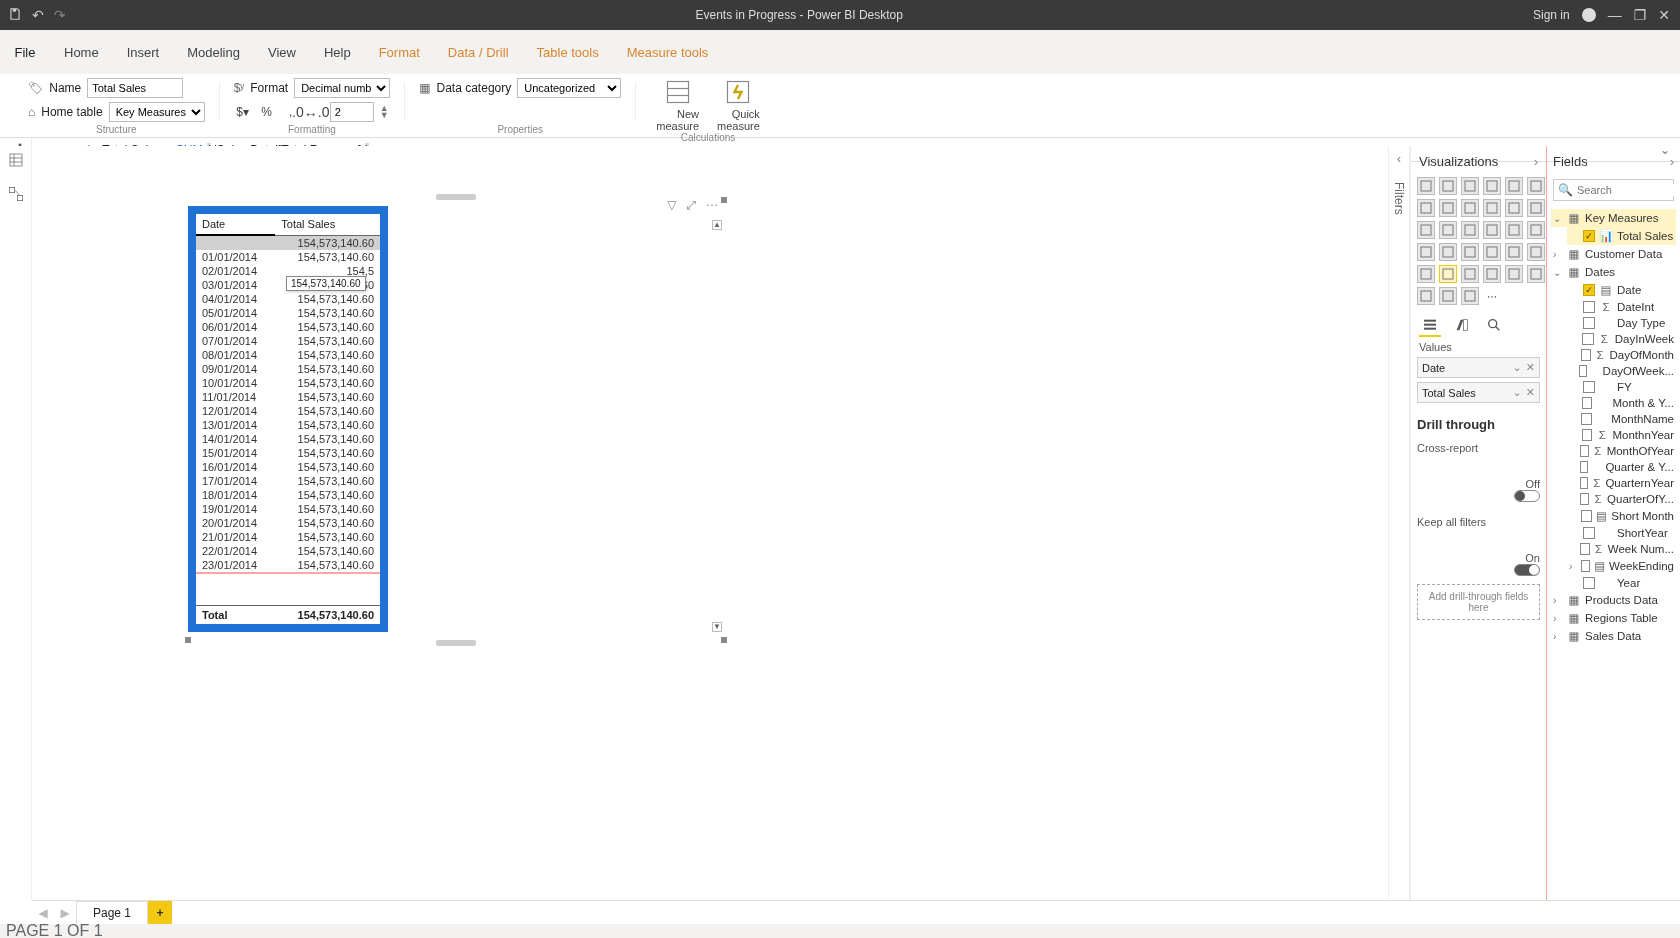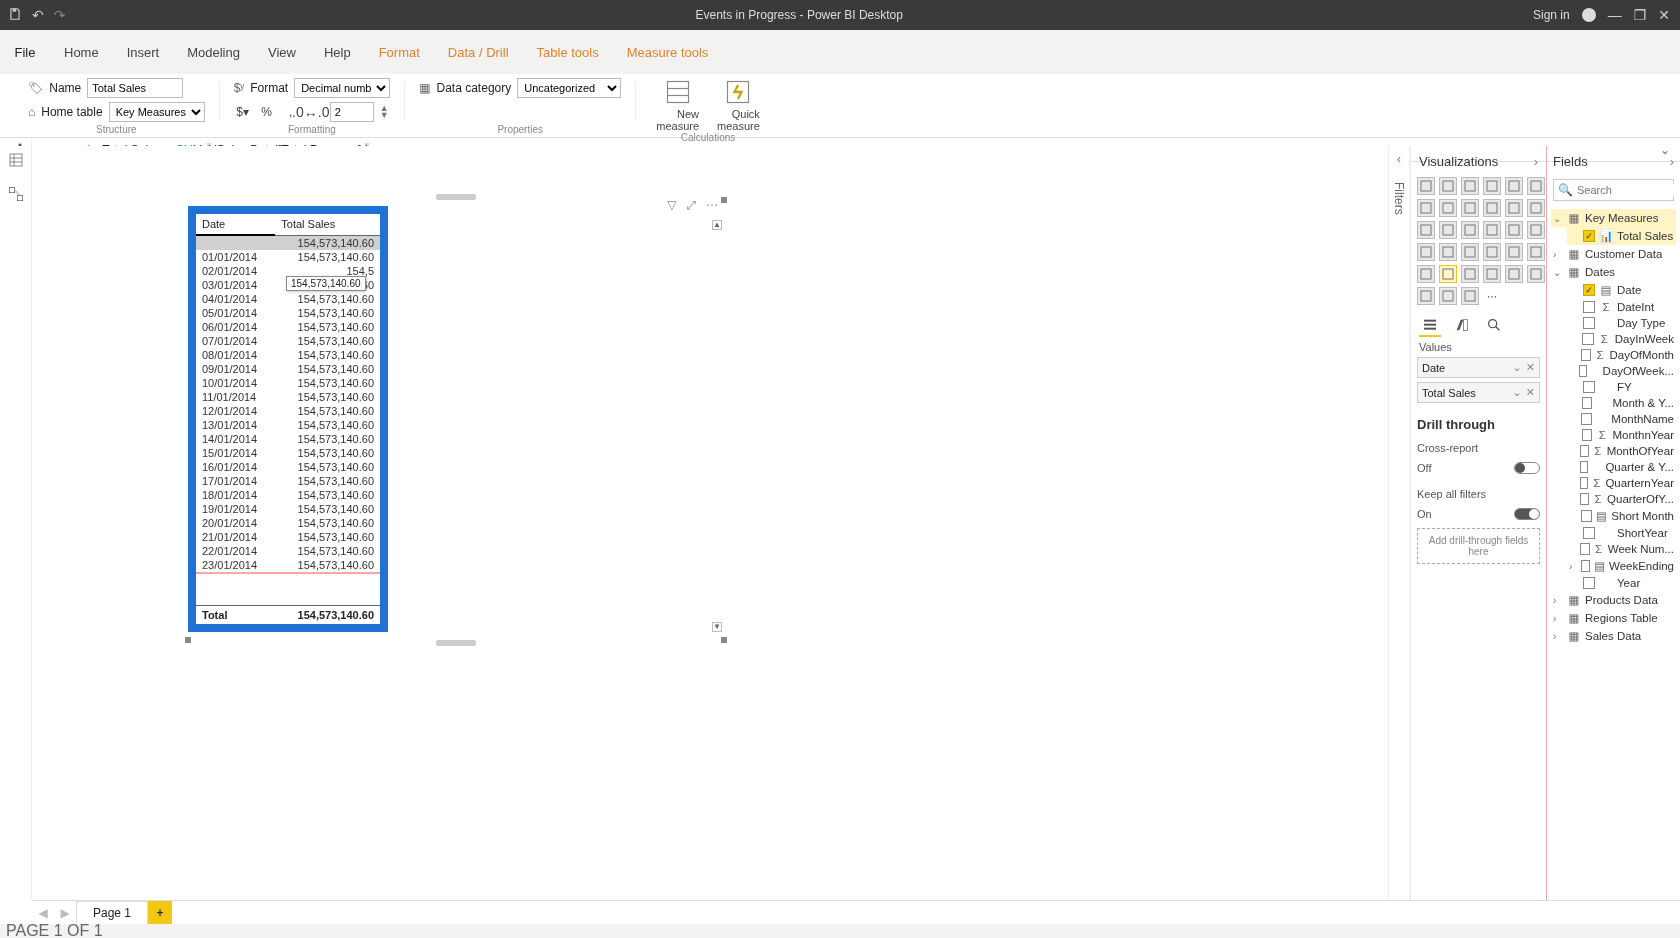--- a/index.html
+++ b/index.html
@@ -91,21 +91,21 @@
 .vis-grid .vi svg { width:12px; height:12px; fill:#555; }
 .vis-grid .vi.sel { border-color:#f2c811; background:#fff4c5; }
 .vis-tools { display:flex; gap:10px; margin: 10px 2px 4px; }
 .vis-tools .t { width:22px; height:22px; border-bottom:2px solid transparent; display:flex; align-items:center; justify-content:center; cursor:pointer; }
 .vis-tools .t.active { border-bottom-color:#f2c811; }
 .pane-section-label { font-size:11px; color:#555; margin: 4px 2px; }
 .field-well { border:1px solid #ccc; background:#f5f5f5; font-size:11px; padding:3px 4px; margin-bottom:4px; display:flex; align-items:center; justify-content:space-between; }
 .field-well .ctl { color:#888; display:flex; gap:4px; }
 .field-well .ctl span { cursor:pointer; }
 .drill-h { font-size:13px; font-weight:bold; color:#333; margin-top: 14px; }
-.toggle-row { display:flex; align-items:flex-end; justify-content:space-between; margin-top:8px; font-size:11px; color:#555; }
+.toggle-row { display:flex; align-items:flex-end; justify-content:space-between; margin-top:24px; font-size:11px; color:#555;flex-direction:column; }
 .toggle { width:26px; height:12px; border-radius:6px; border:1px solid #888; position:relative; background:#fff; }
 .toggle .knob { position:absolute; width:10px; height:10px; border-radius:50%; background:#555; top:0; }
 .toggle.off .knob { left:0; }
 .toggle.on .knob { right:0; }
 .toggle.on { background:#555; }
 .toggle.on .knob { background:#fff; }
 .drop-area { border:1px dashed #aaa; font-size:10px; color:#888; text-align:center; padding:6px 2px; margin-top:8px; }
 
 
 .fields-pane { width: 134px; border-left:1px solid #fca5a5; padding: 6px 4px; font-size:12px; overflow-y:auto; }

